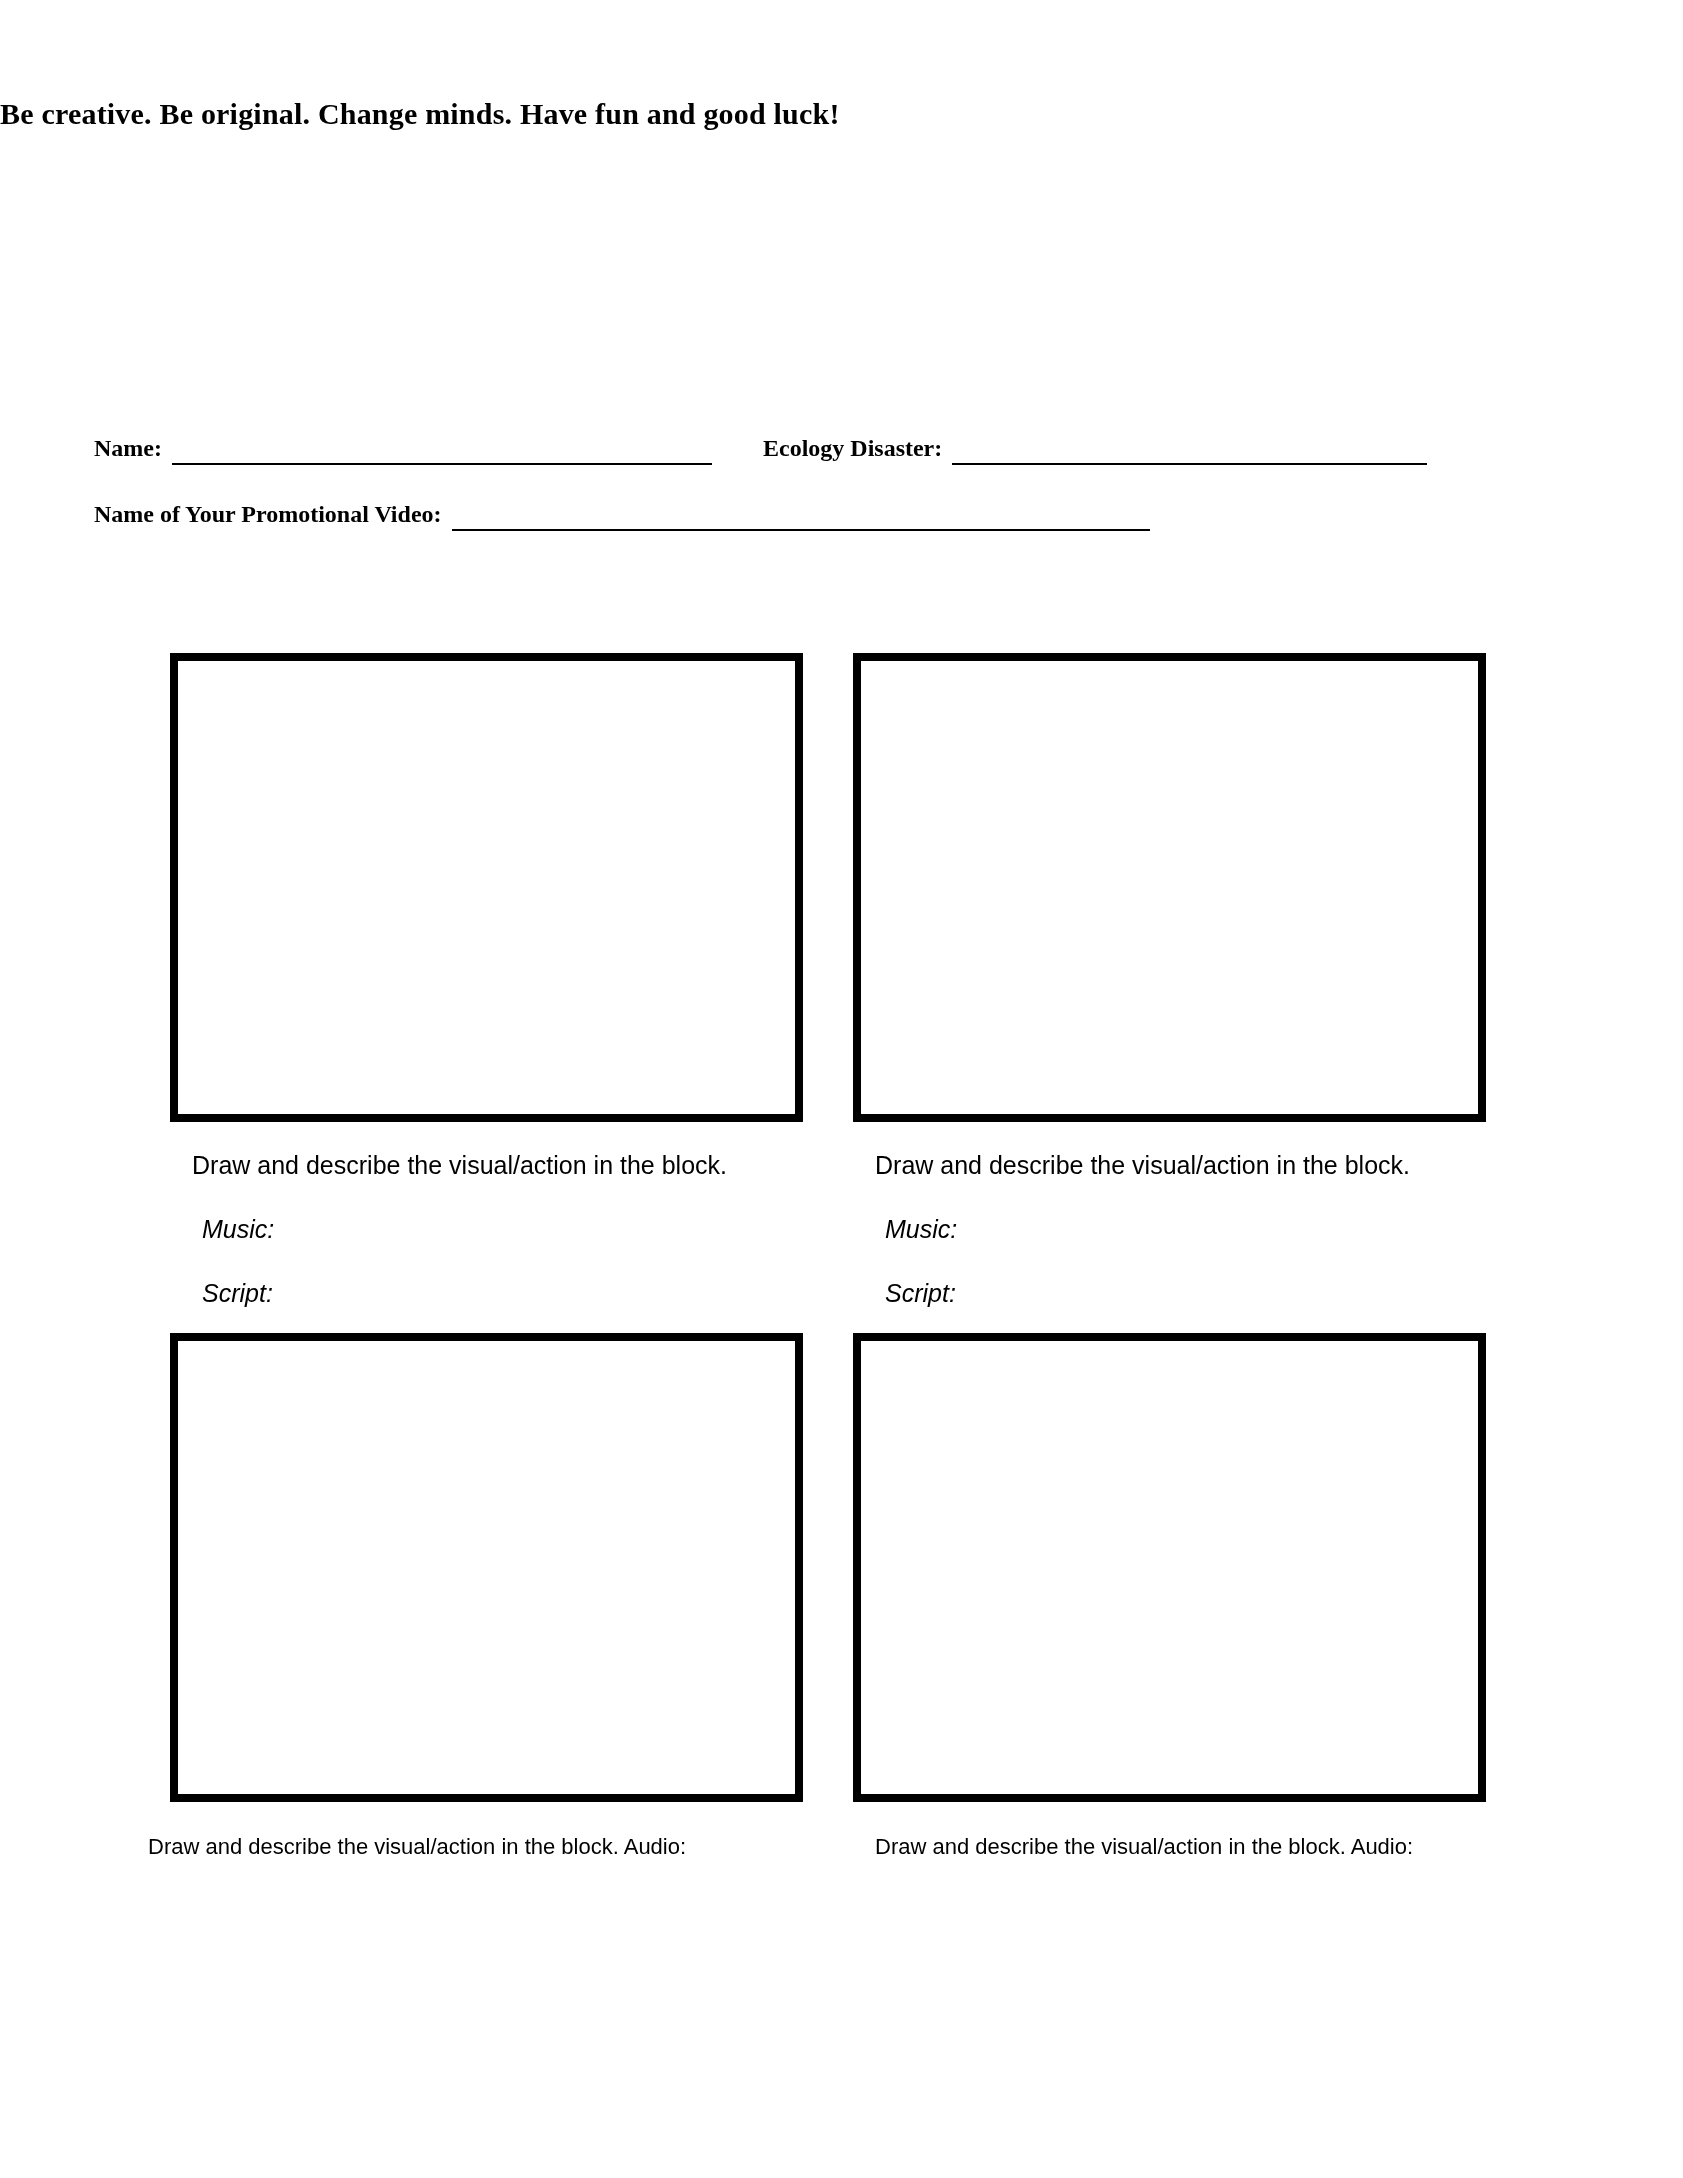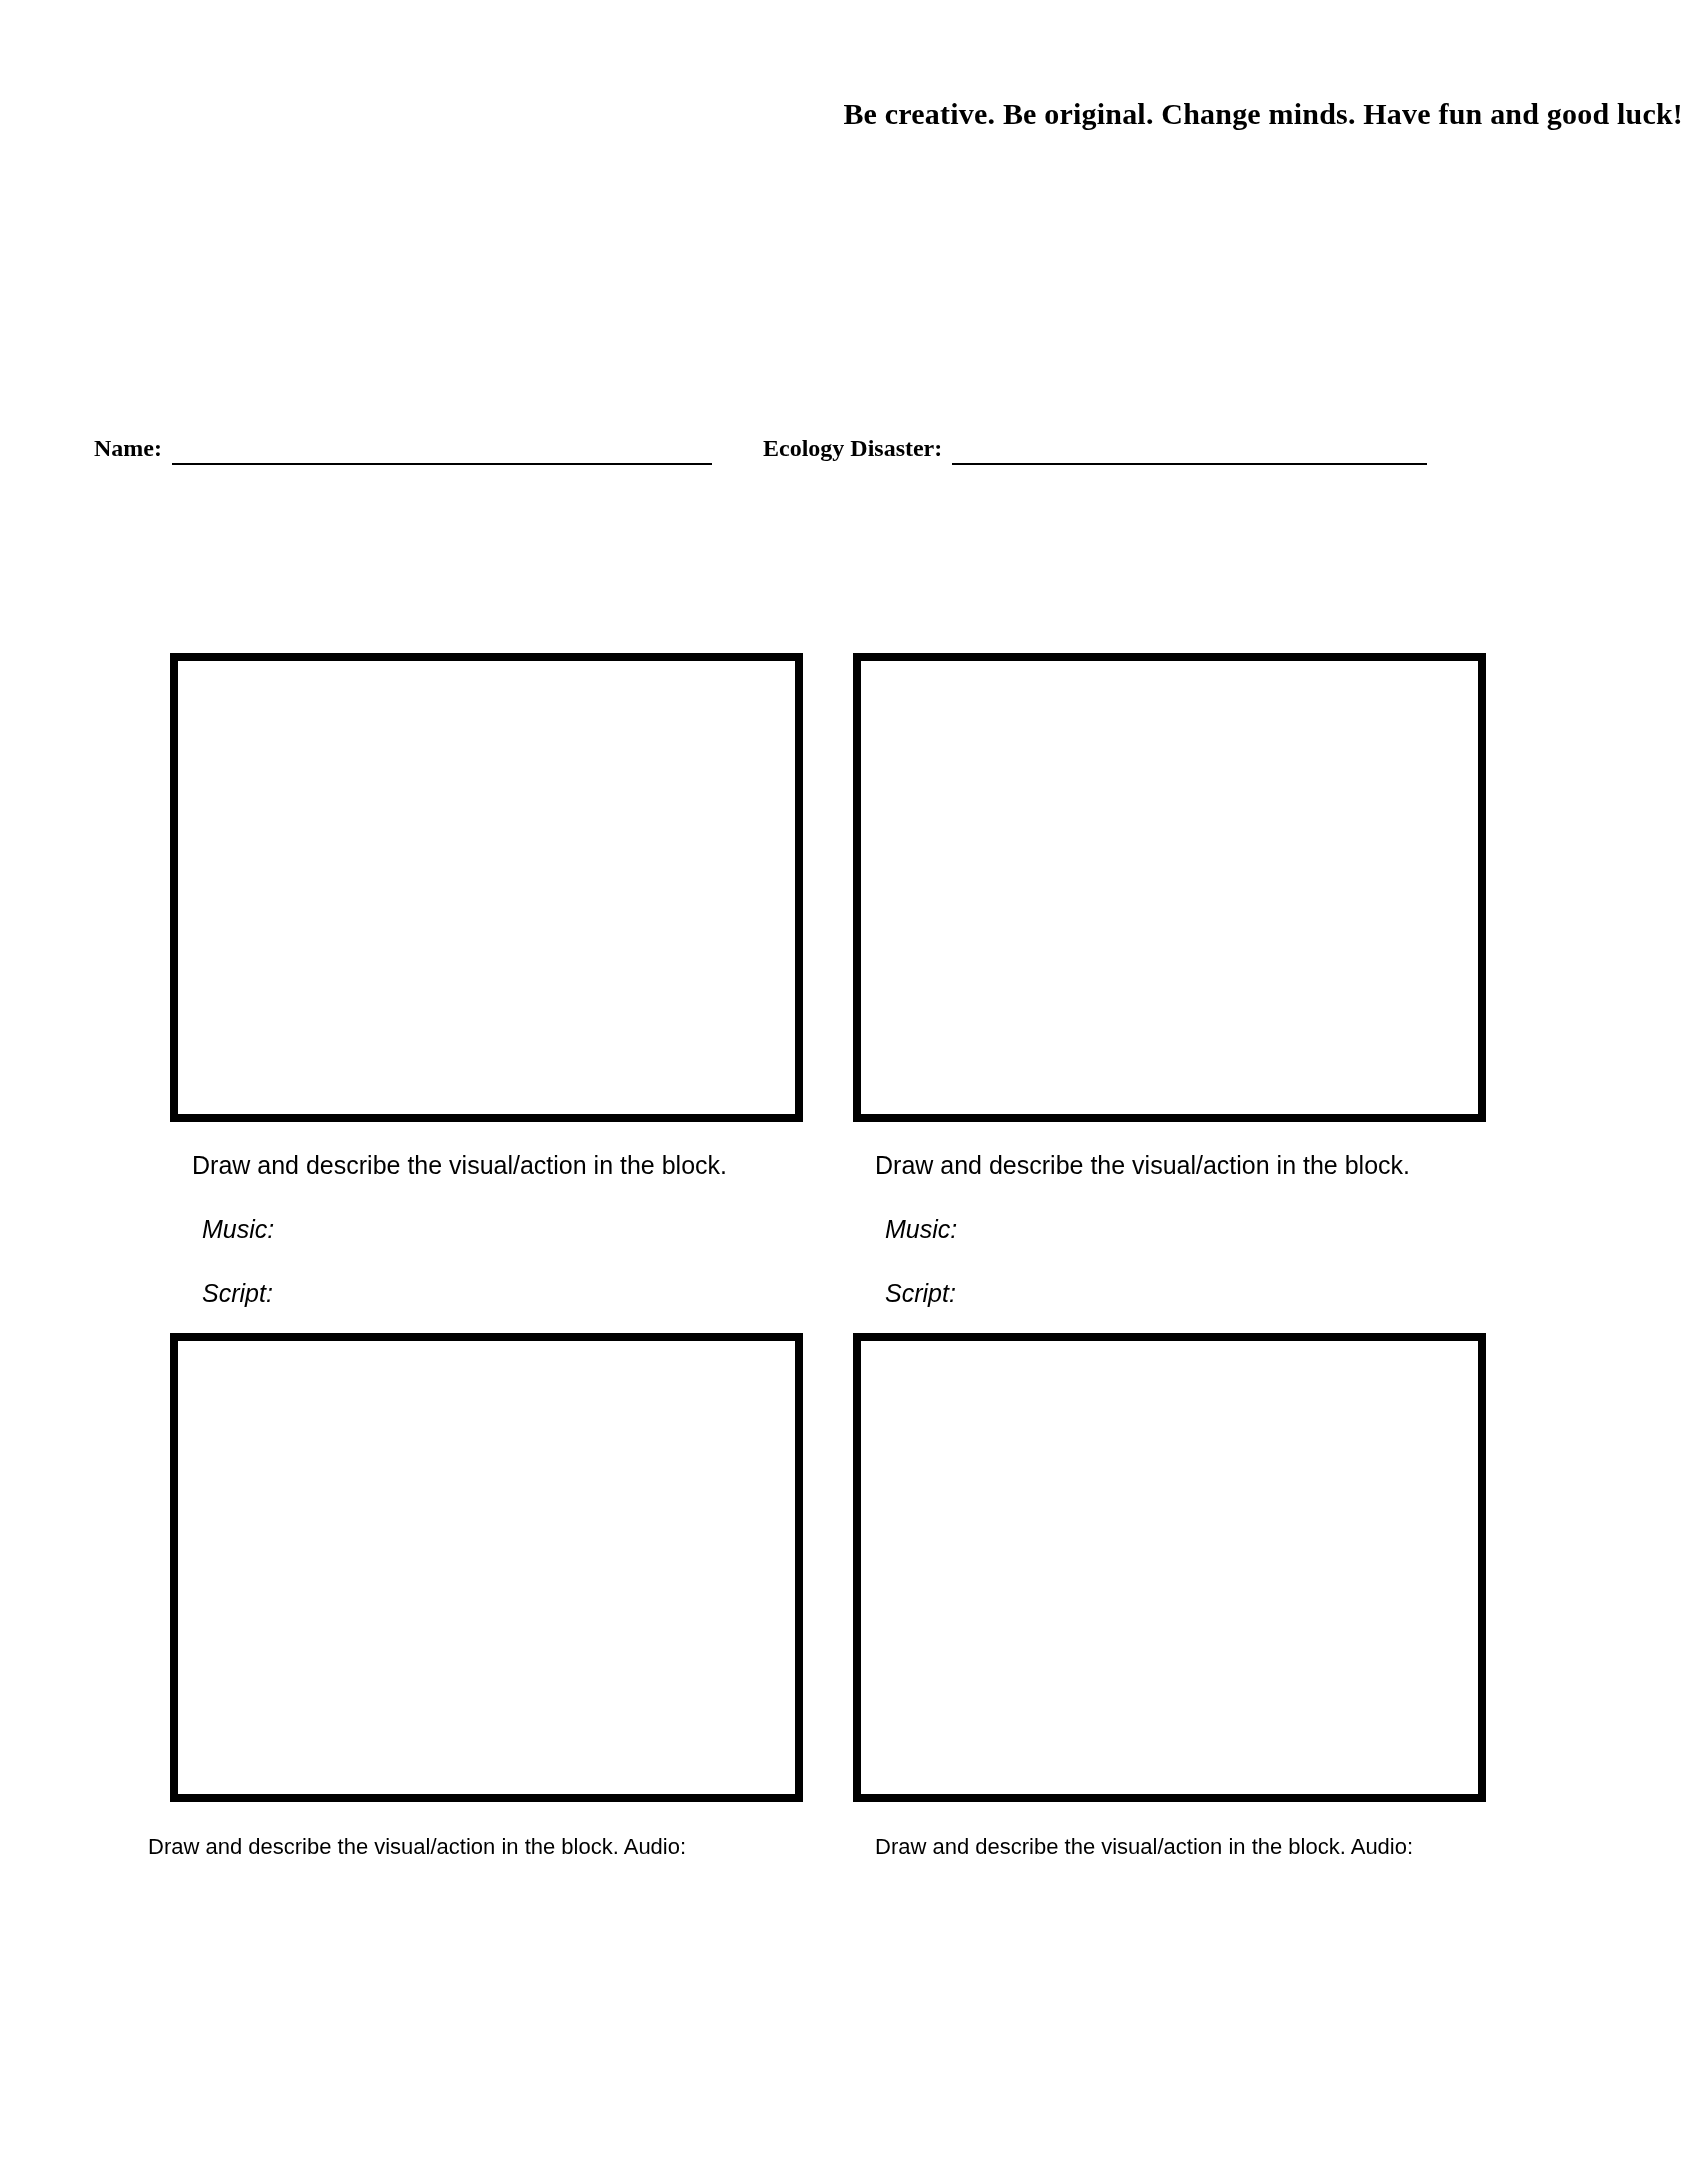--- a/index.html
+++ b/index.html
@@ -24,21 +24,21 @@
     height: 2178px;
     background: #ffffff;
   }
 
   
   .tagline {
     position: absolute;
     left: 0;
     top: 97px;
     width: 1683px;
-    text-align: right;
+    text-align: left;
     font-family: "Liberation Serif", serif;
     font-weight: bold;
     font-size: 30px;
     letter-spacing: 0.2px;
   }
 
   
   .idblock {
     position: absolute;
     left: 94px;
@@ -136,20 +136,24 @@
   <div class="idblock">
 
     <div class="idrow">
       <span class="idlabel">Name:</span>
       <span class="rule rule-name"></span>
       <span class="gap-mid"></span>
       <span class="idlabel">Ecology Disaster:</span>
       <span class="rule rule-disaster"></span>
     </div>
 
+    <div class="idrow">
+      <span class="idlabel">Name of Your Promotional Video:</span>
+      <span class="rule rule-video"></span>
+    </div>
 
   </div>
 
   <div class="grid">
 
     <div class="row row-1">
 
       <div class="cell cell-left">
         <div class="frame"></div>
         <div class="caption-group">

